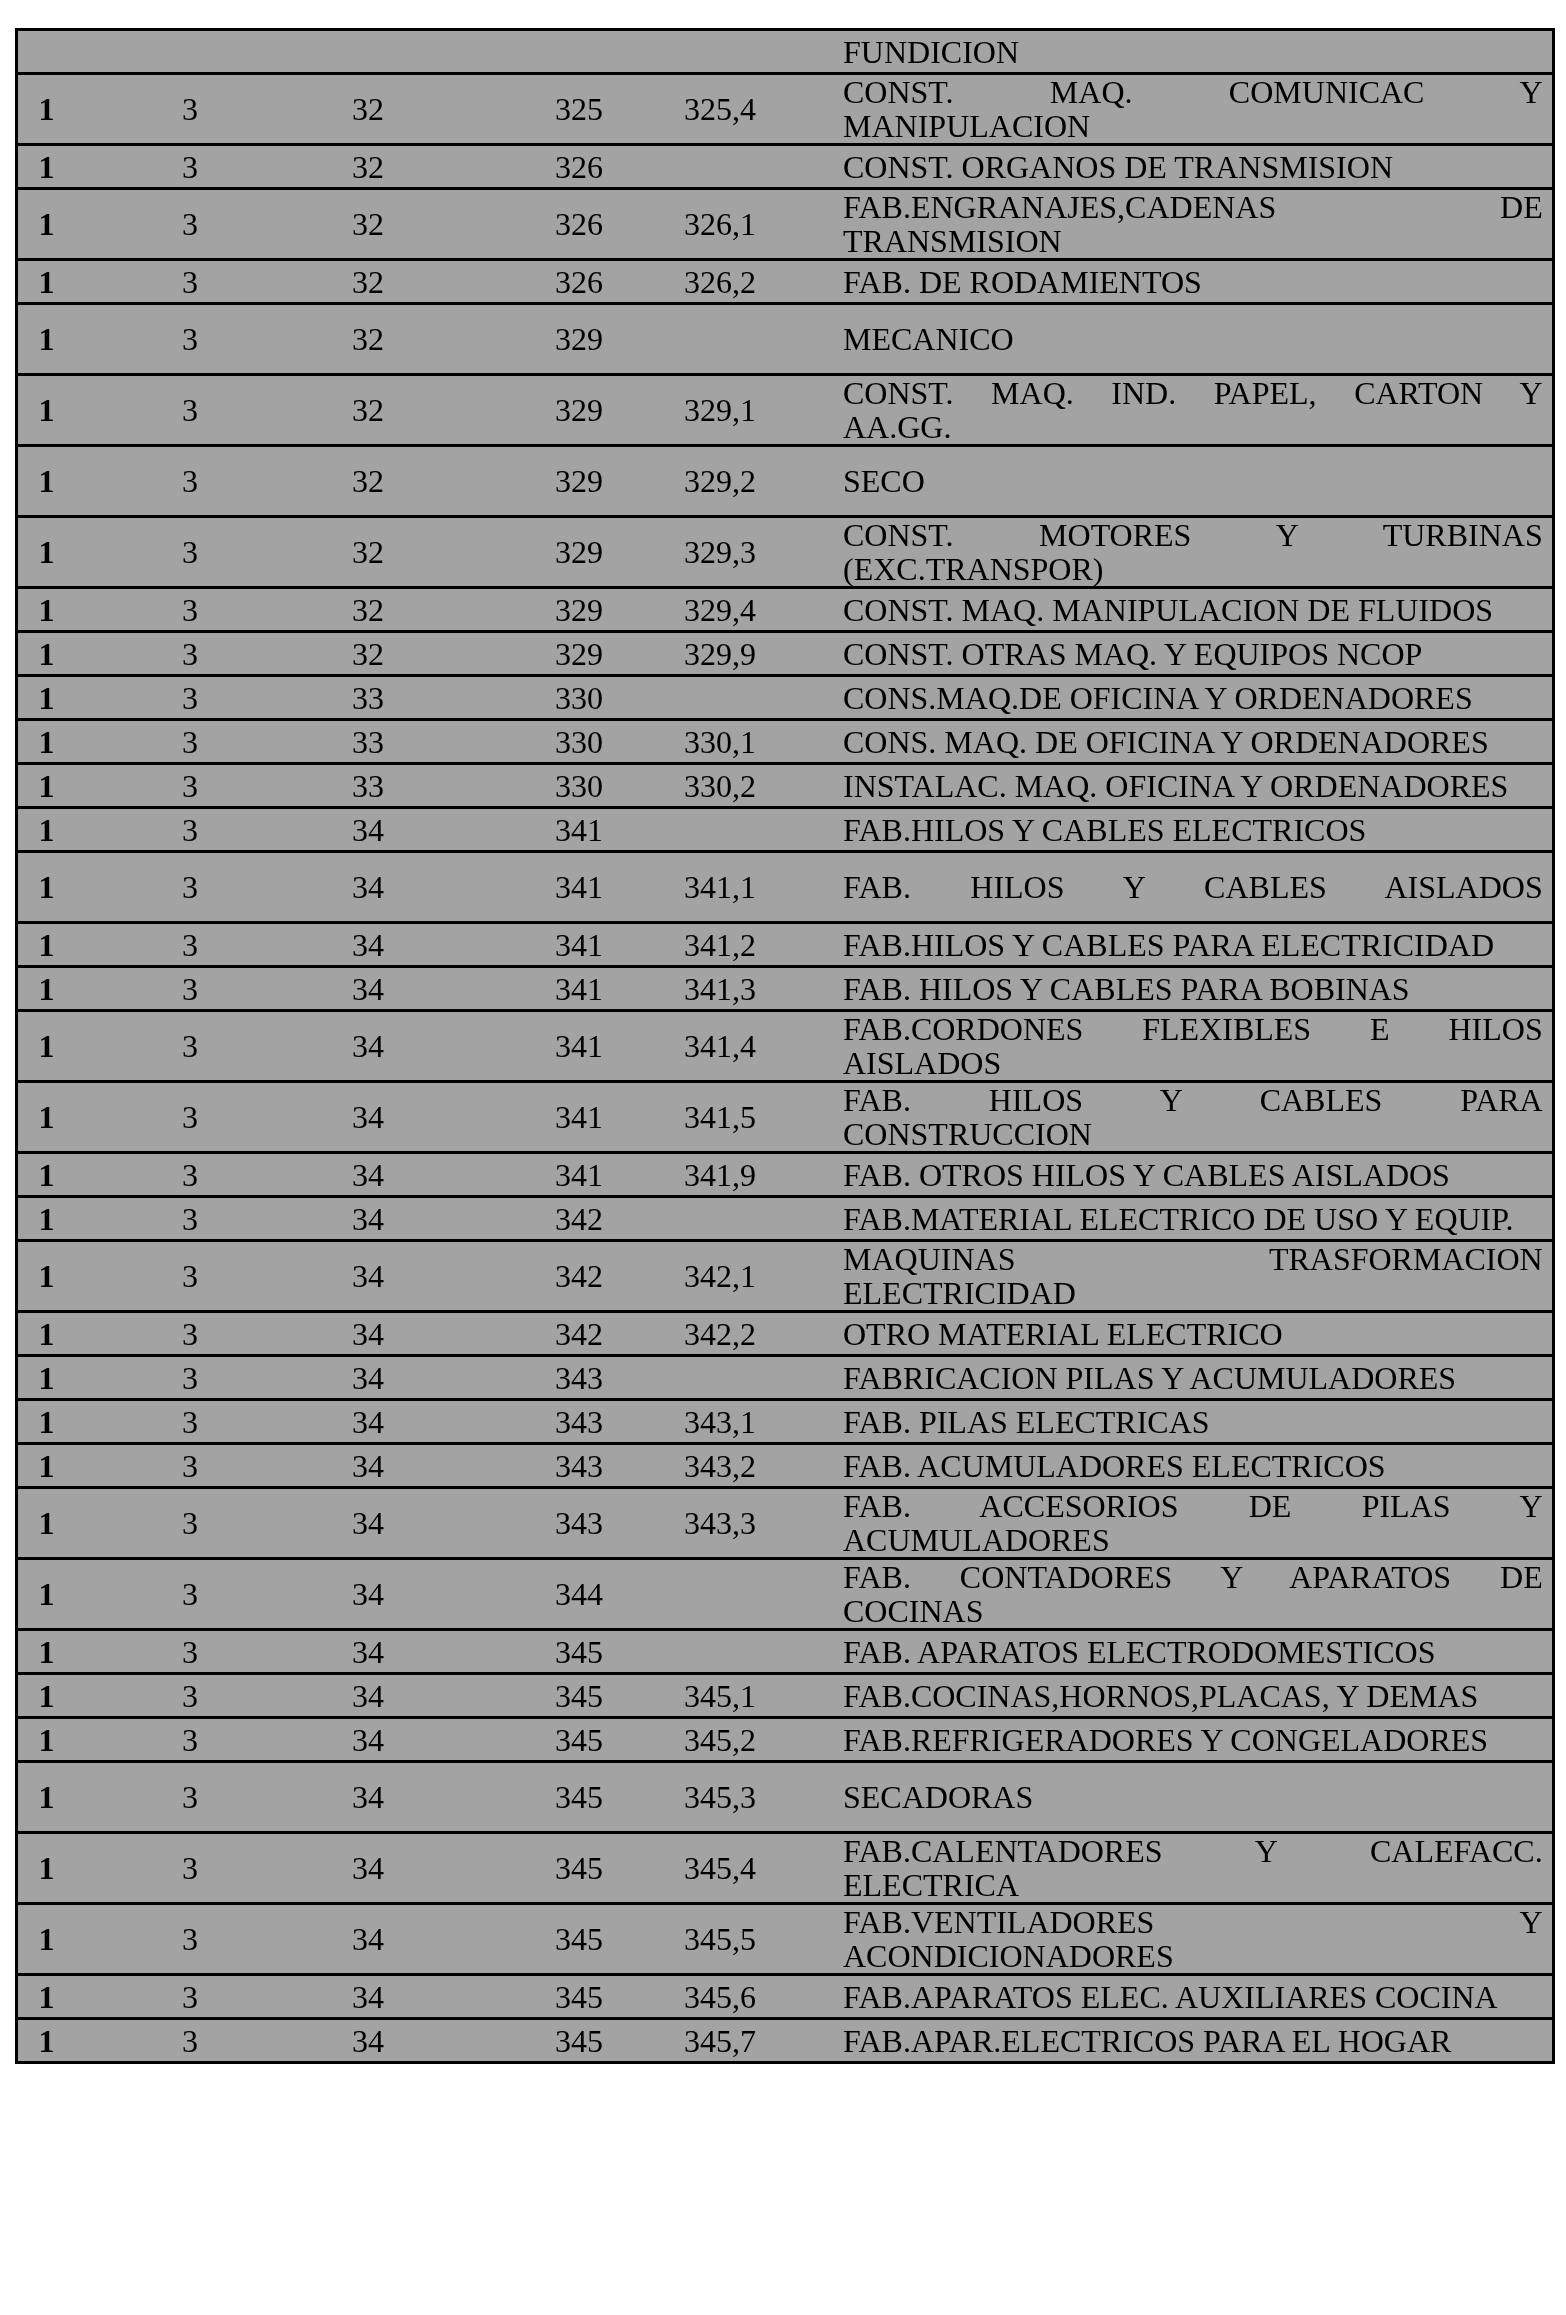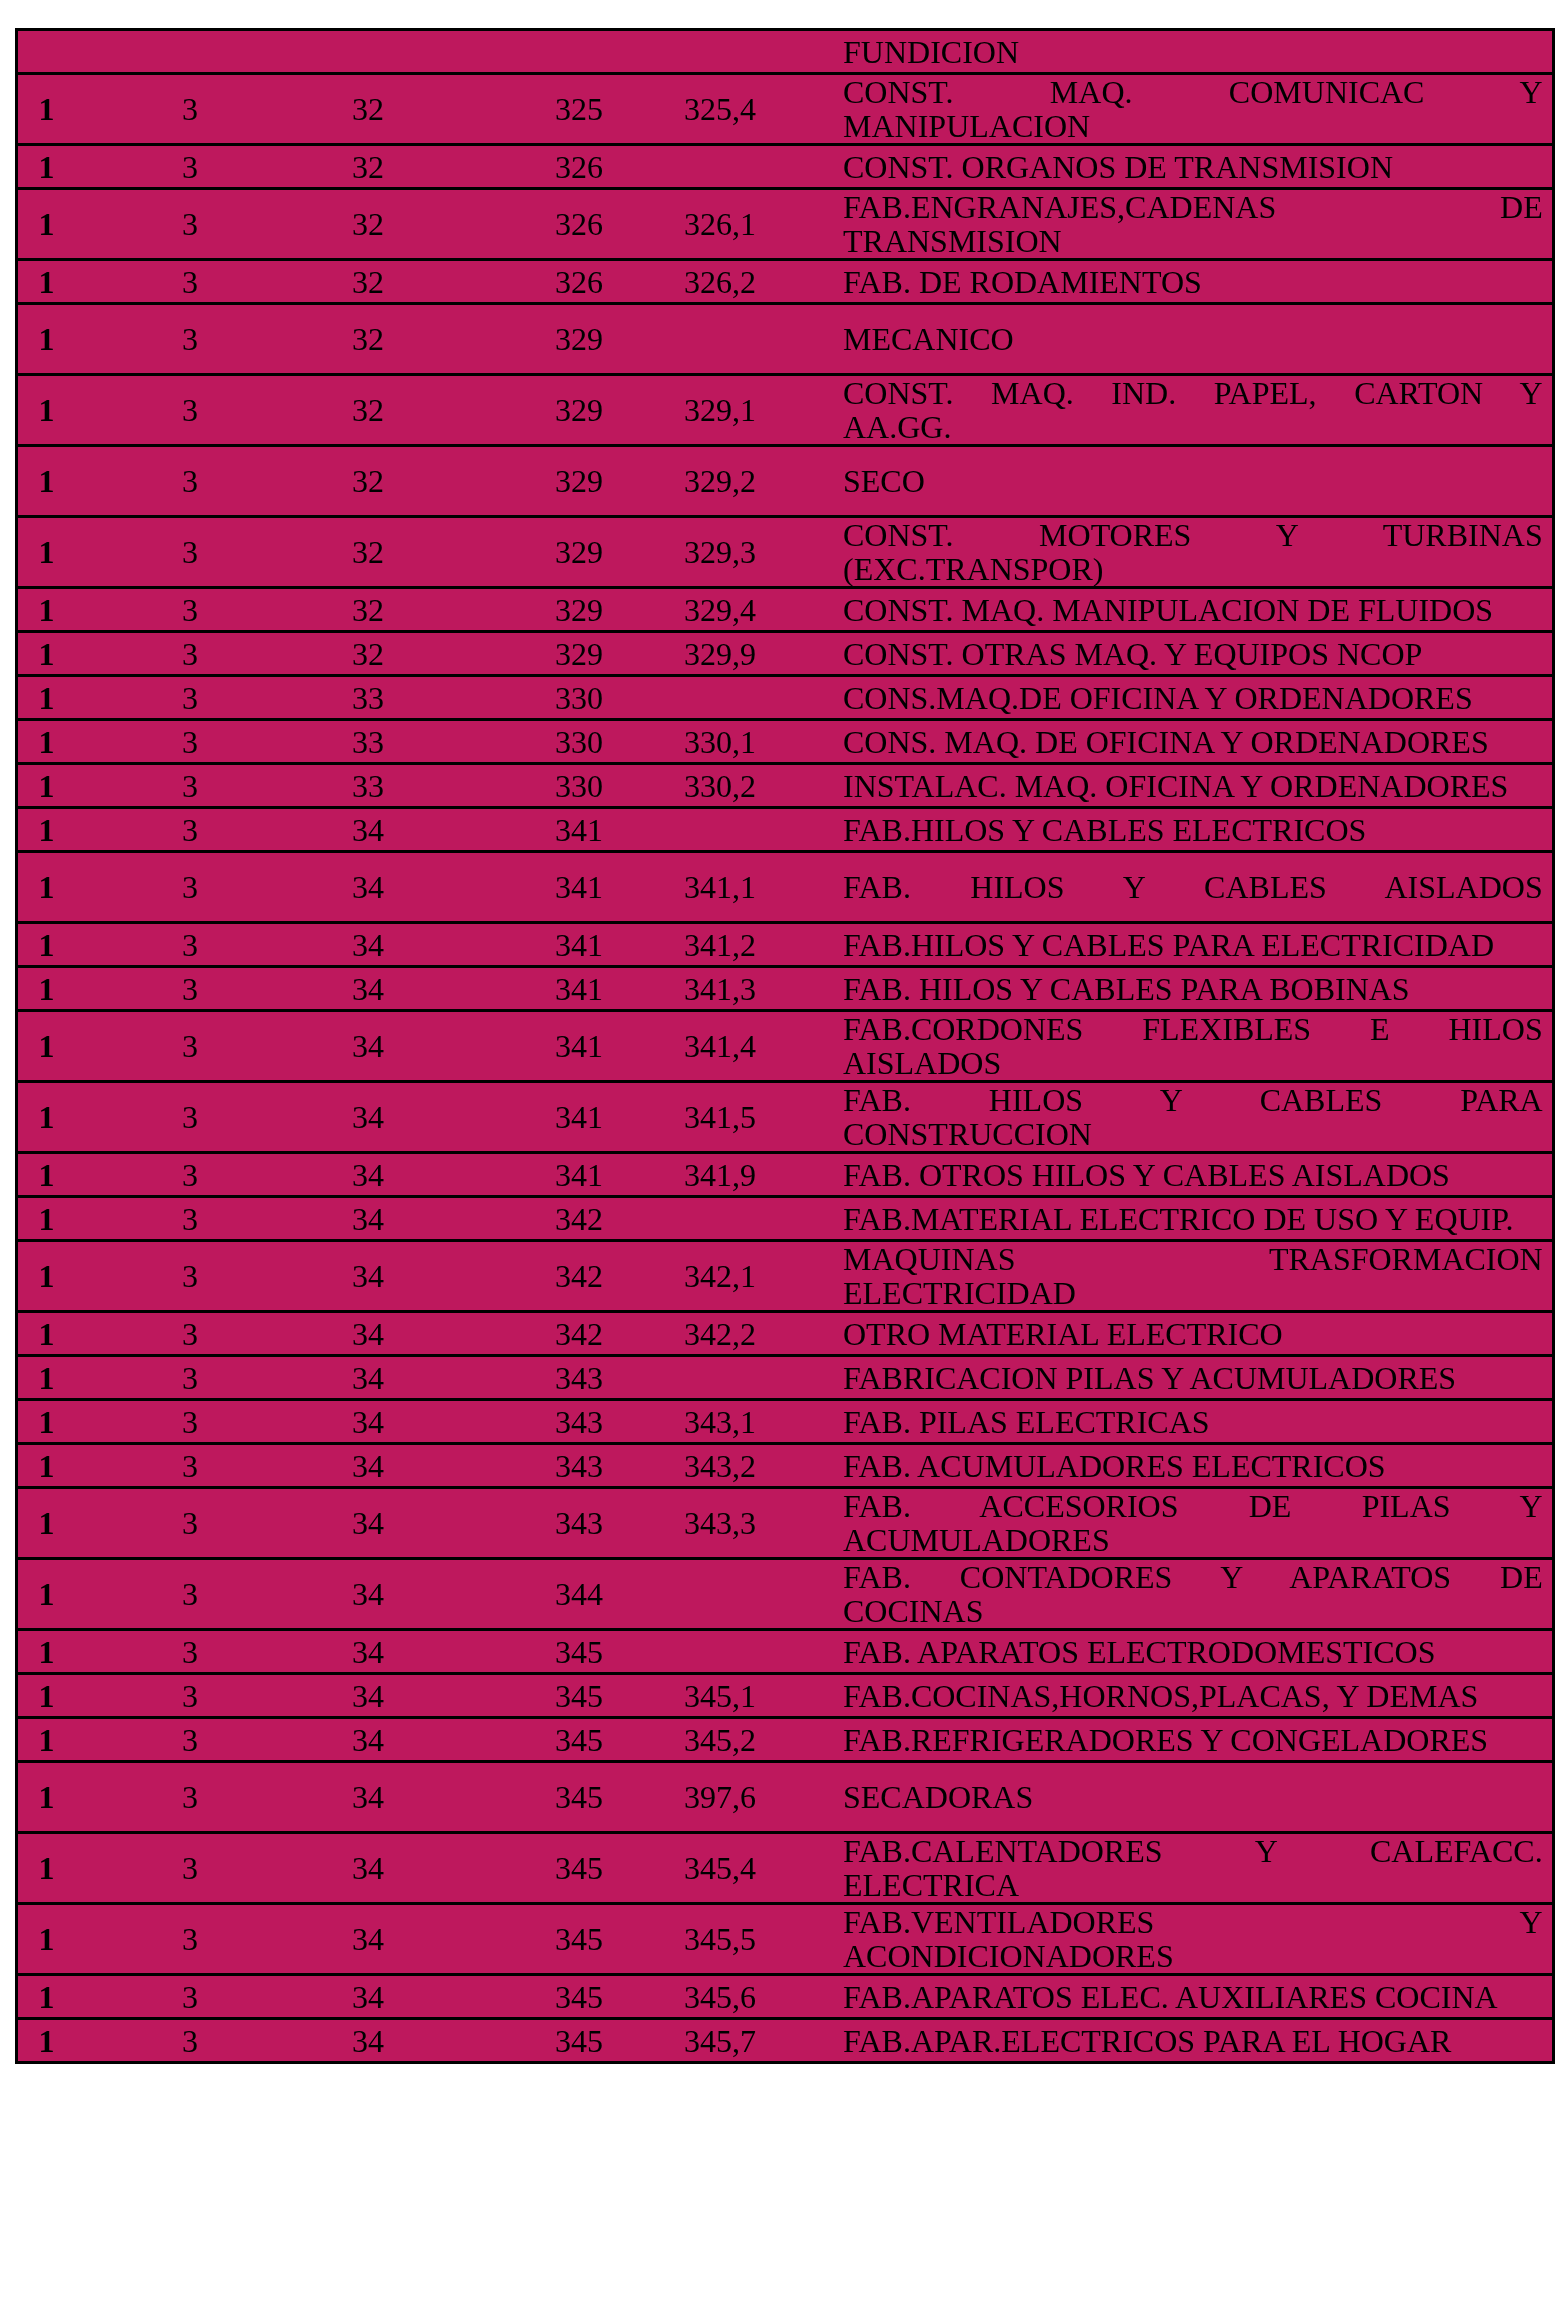--- a/index.html
+++ b/index.html
@@ -14,21 +14,21 @@
     font-family: "Liberation Serif", "DejaVu Serif", serif;
     color: #000000;
   }
   .doc-table {
     position: absolute;
     left: 15px;
     top: 28px;
     width: 1540px;
     box-sizing: border-box;
     border: 3.7px solid #000000;
-    background: #be185d;
+    background: #a3a3a3;
   }
   .trow {
     display: flex;
     align-items: center;
     border-bottom: 3.7px solid #000000;
     min-height: 41px;
     box-sizing: content-box;
   }
   .trow:last-child {
     border-bottom: none;
@@ -427,21 +427,21 @@
     <div class="cell c6">
         <div class="dline">FAB.REFRIGERADORES Y CONGELADORES</div>
       </div>
   </div>
 
   <div class="trow h2">
     <div class="cell c1">1</div>
     <div class="cell c2">3</div>
     <div class="cell c3">34</div>
     <div class="cell c4">345</div>
-    <div class="cell c5">397,6</div>
+    <div class="cell c5">345,3</div>
     <div class="cell c6">
         <div class="dline">SECADORAS</div>
       </div>
   </div>
 
   <div class="trow h2">
     <div class="cell c1">1</div>
     <div class="cell c2">3</div>
     <div class="cell c3">34</div>
     <div class="cell c4">345</div>

